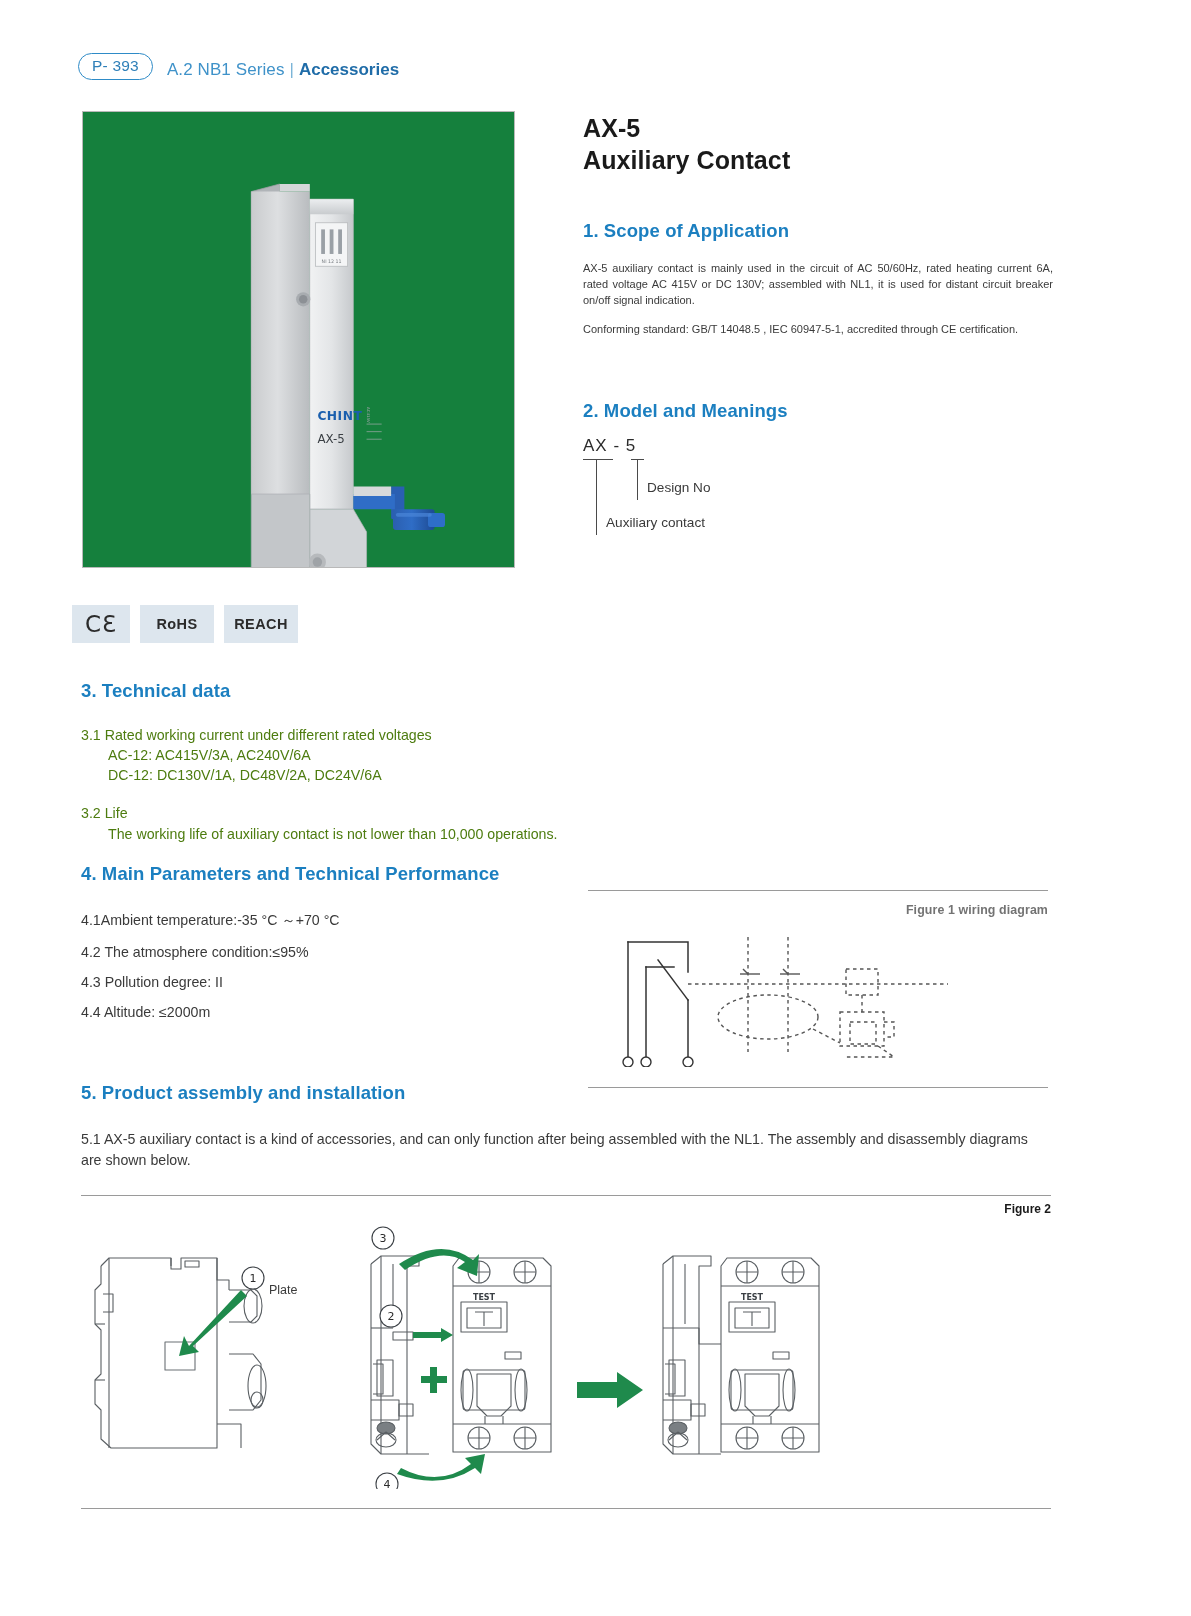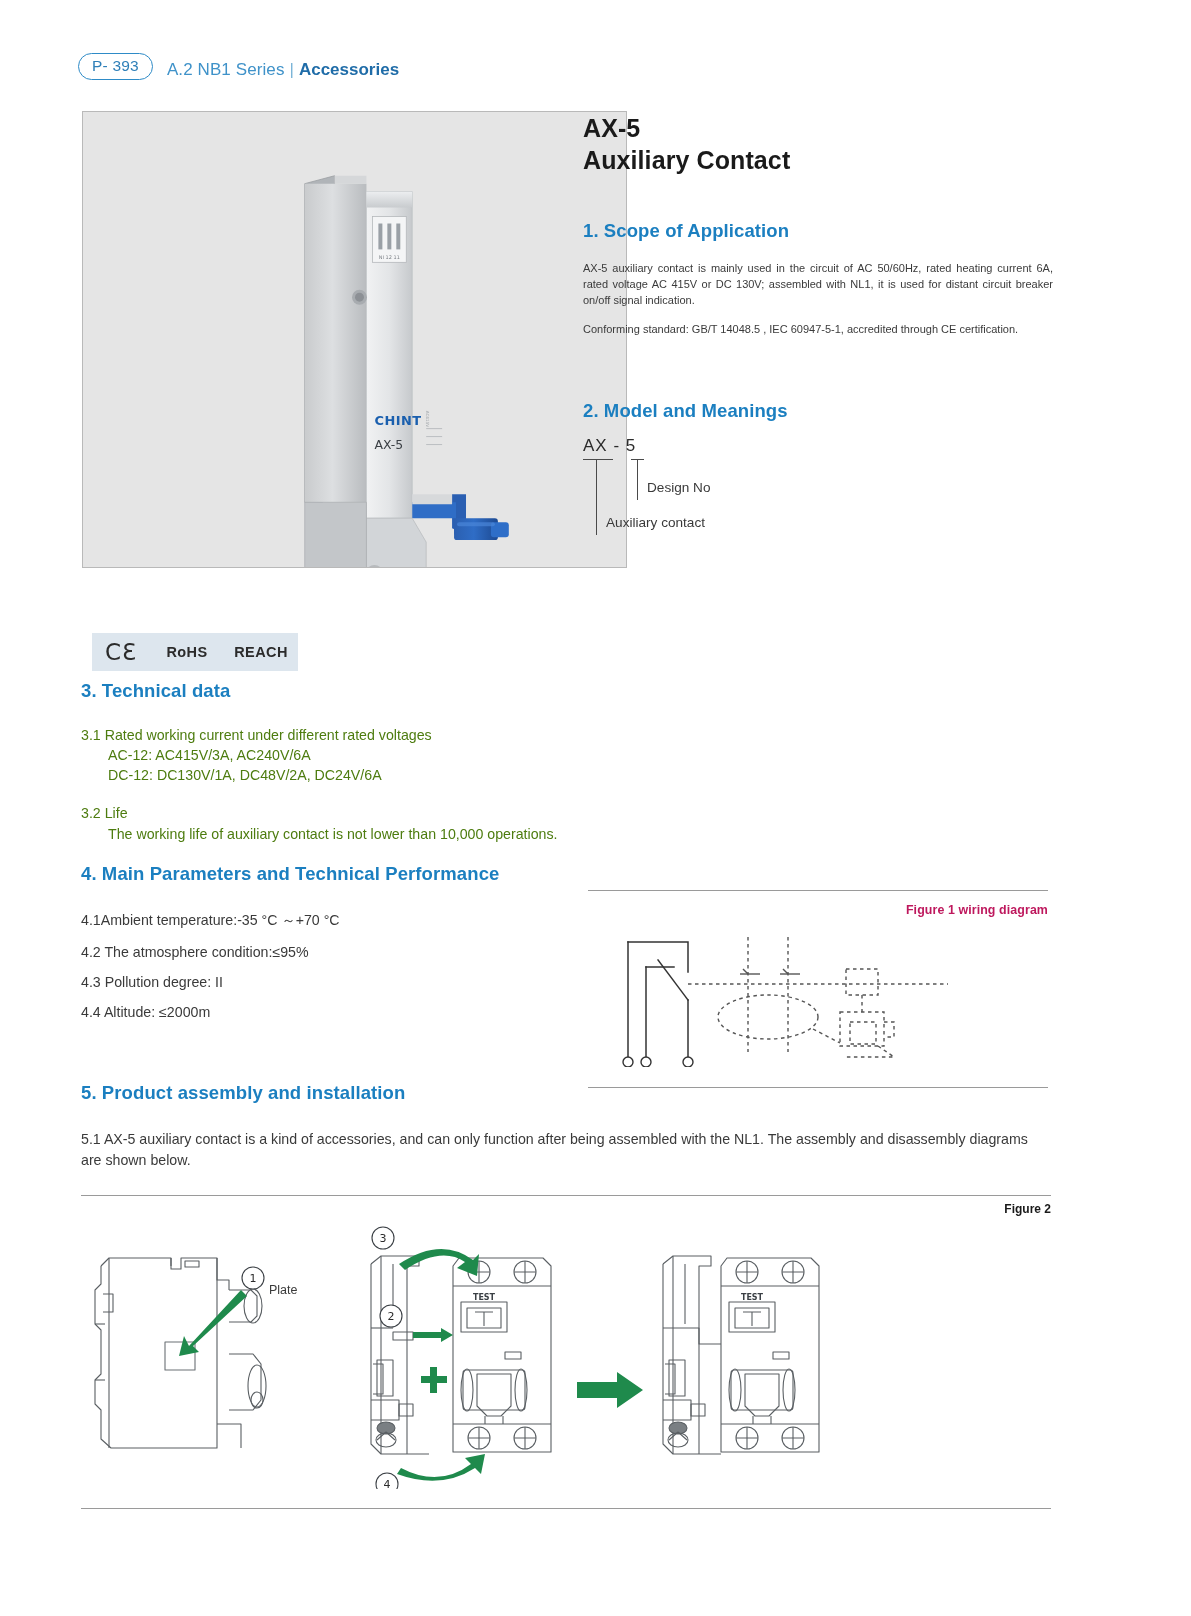--- a/index.html
+++ b/index.html
@@ -18,22 +18,22 @@
   .page-pill {
     border:1.3px solid #2e8bc7; border-radius:14px;
     padding:3px 13px 4px; font-size:15.5px; color:#2e7fb8; letter-spacing:.2px;
   }
   .crumb { font-size:17px; color:#3f92c9; letter-spacing:.1px; }
   .crumb-sep { font-size:17px; color:#7ab4d8; margin:0 5px; }
   .crumb-bold { font-size:17px; color:#1f6ca8; font-weight:bold; }
 
   
   #photo-box {
-    position:absolute; left:82px; top:111px; width:545px; height:457px;
-    border:1px solid #b9b9b9; background:#e5e5e5;
+    position:absolute; left:82px; top:111px; width:433px; height:457px;
+    border:1px solid #b9b9b9; background:#15803d;
   }
   #product-img { position:absolute; left:0; top:0; width:100%; height:100%; }
 
   
   #right-col { position:absolute; left:583px; top:112px; width:470px; }
   .prod-title { font-size:25px; font-weight:bold; line-height:1.28; color:#1a1a1a; letter-spacing:.1px; }
   h2.sec {
     color:#1b7fc0; font-size:18.5px; font-weight:bold; letter-spacing:.1px;
     margin:0;
   }
@@ -42,21 +42,21 @@
   }
 
   
   #model-tree { position:relative; height:105px; margin-top:14px; }
   .model-code { font-size:17px; color:#2b2b2b; letter-spacing:1px; }
   .code-underline { position:absolute; height:1px; background:#4a4a4a; }
   .vline { position:absolute; width:1px; background:#4a4a4a; }
   .tree-label { position:absolute; font-size:13.6px; color:#3a3a3a; }
 
   
-  #badges { position:absolute; left:92px; top:605px; display:flex; gap:0;margin-top:28px; }
+  #badges { position:absolute; left:72px; top:605px; display:flex; gap:10px; }
   .badge {
     background:#dde6ee; height:38px; display:flex; align-items:center; justify-content:center;
     font-size:14.5px; font-weight:bold; color:#2b2b2b; letter-spacing:.4px;
   }
   .badge.ce { width:58px; }
   .badge.rohs { width:74px; }
   .badge.reach { width:74px; }
   .ce-mark { font-size:23px; font-weight:normal; letter-spacing:1px; font-family:"DejaVu Sans", sans-serif; }
 
   
@@ -64,21 +64,21 @@
   .sub-item { font-size:14.2px; color:#4d7c0f; line-height:1.42; }
   .indent { padding-left:27px; }
 
   
   #sec4 { position:absolute; left:81px; top:863px; width:500px; }
   .param-line { font-size:14.2px; color:#3a3a3a; margin-bottom:14px; }
 
   
   #fig1-wrap { position:absolute; left:588px; top:890px; width:460px; }
   .hrule { height:1px; background:#9a9a9a; width:100%; }
-  .fig-cap { font-size:12.4px; font-weight:bold; color:#be185d; text-align:right; letter-spacing:.1px; }
+  .fig-cap { font-size:12.4px; font-weight:bold; color:#737373; text-align:right; letter-spacing:.1px; }
   #fig1-svg { display:block; }
 
   
   #sec5 { position:absolute; left:81px; top:1082px; width:970px; }
   .para5 { font-size:14.2px; color:#3a3a3a; line-height:1.45; }
 
   
   #fig2-wrap { position:absolute; left:81px; top:1195px; width:970px; }
   .fig2-cap { font-size:12px; font-weight:bold; color:#1a1a1a; text-align:right; margin-top:6px; }
   #bottom-rule { position:absolute; left:81px; top:1508px; width:970px; height:1px; background:#9a9a9a; }

